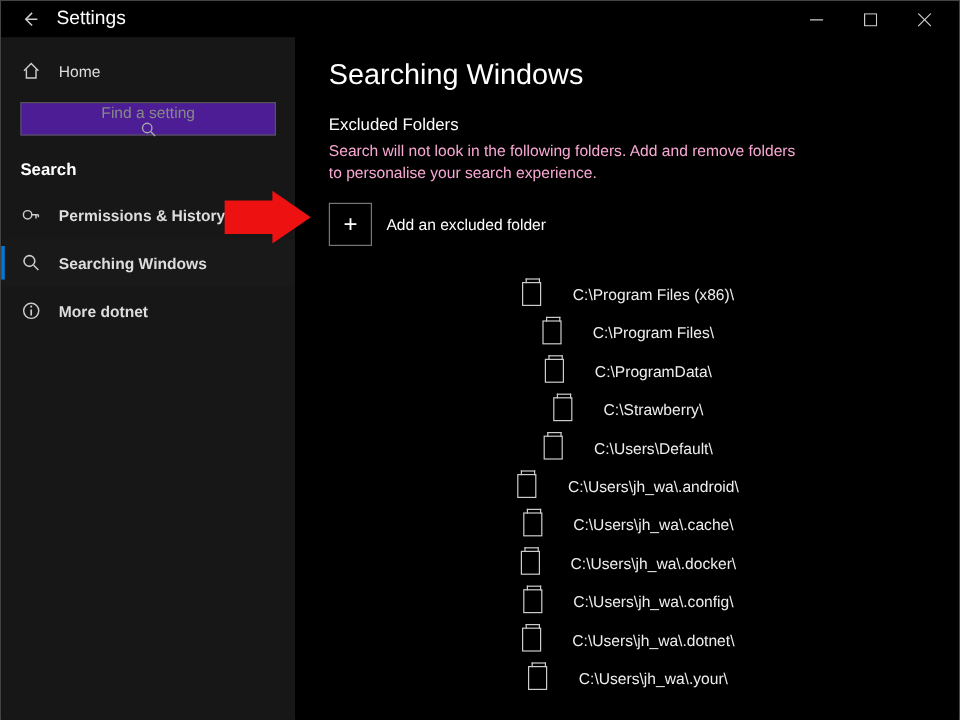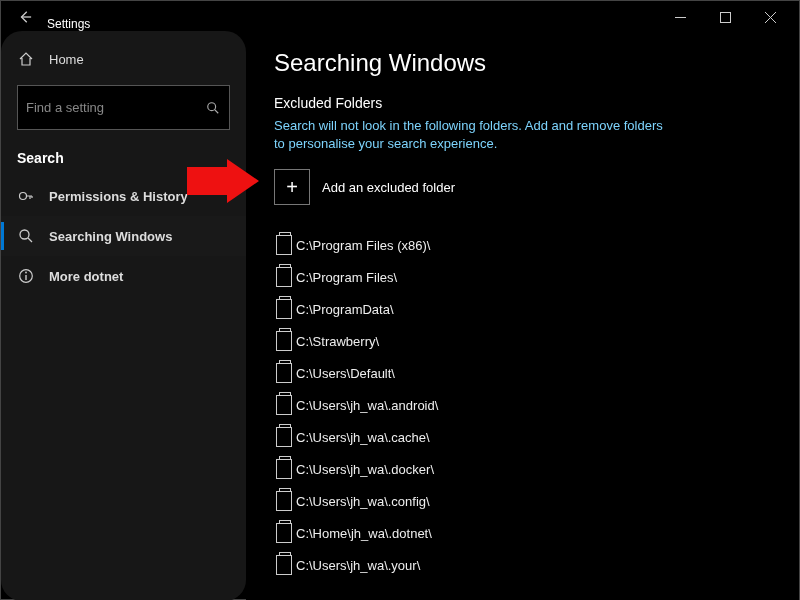--- a/index.html
+++ b/index.html
@@ -13,24 +13,24 @@
   .window {
     width: 800px; height: 600px;
     position: relative;
     border: 1px solid #444;
     background: #000;
   }
   
   .titlebar {
     height: 30px;
     display: flex;
-    align-items: flex-end;
+    align-items: center;
     padding: 0 6px 0 10px;
     color: #fff;
-    font-size: 12px;
+    font-size: 16px;
     background: #000;
   }
   .titlebar .back-btn {
     width: 28px; height: 28px;
     display: flex; align-items: center; justify-content: center;
     color: #ccc;
     font-size: 15px;
     margin-right: 8px;
   }
   .titlebar .title { flex: 0 0 auto; }
@@ -45,38 +45,38 @@
   .body {
     display: flex;
     height: calc(600px - 30px);
   }
   .sidebar {
     width: 245px;
     background: #171717;
     padding: 10px 0 0 0;
     color: #ddd;
     font-size: 13px;
-    border-radius: 21px;
   }
   .home-row {
     display: flex; align-items: center;
     height: 36px;
     padding: 0 16px;
     gap: 14px;
   }
   .home-row .ico { width: 18px; display:flex; align-items:center; justify-content:center; }
   .search-box {
     margin: 8px 16px 14px 16px;
-    height: 45px;
+    height: 28px;
     border: 1px solid #555;
-    background: #000000;
+    background: #4c1d95;
     display: flex; align-items: center;
     padding: 0 8px;
     color: #aaa;
     font-size: 13px;
+    flex-direction: column;
   }
   .search-box span.placeholder { flex:1; color:#888; }
   .search-box .sicon { width:16px; display:flex; align-items:center; justify-content:center; }
   .side-section-title {
     padding: 6px 16px 10px 16px;
     font-size: 14px;
     font-weight: 600;
     color: #fff;
     margin-top: 12px;
   }
@@ -108,44 +108,45 @@
   .main h1 {
     font-size: 24px; font-weight: 400;
     margin-bottom: 18px;
   }
   .main h2 {
     font-size: 14px; font-weight: 400;
     margin-bottom: 6px;
   }
   .main p.desc {
     font-size: 13px;
-    color: #7dd3fc;
+    color: #f9a8d4;
     max-width: 400px;
     line-height: 1.4;
     margin-bottom: 16px;
   }
   .add-row {
     display: flex; align-items: center;
     gap: 12px;
     margin-bottom: 24px;
   }
   .add-box {
     width: 36px; height: 36px;
     border: 1px solid #777;
     display: flex; align-items: center; justify-content: center;
     font-size: 20px; font-weight: 300;
     color: #fff;
   }
   .add-label { font-size: 13px; }
   .folder-row {
     display: flex; align-items: center;
-    gap: 4px;
+    gap: 26px;
     height: 32px;
     font-size: 13px;
     color: #eee;
+    justify-content: center;
   }
   .folder-icon {
     width: 16px; height: 20px;
     border: 1.5px solid #ccc;
     position: relative;
     flex-shrink: 0;
     margin-left: 2px;
   }
   .folder-icon::before {
     content:"";
@@ -293,21 +294,21 @@
           <div class="folder-row">
             <div class="folder-icon"></div>
             <span>C:\Users\jh_wa\.docker\</span>
           </div>
           <div class="folder-row">
             <div class="folder-icon"></div>
             <span>C:\Users\jh_wa\.config\</span>
           </div>
           <div class="folder-row">
             <div class="folder-icon"></div>
-            <span>C:\Home\jh_wa\.dotnet\</span>
+            <span>C:\Users\jh_wa\.dotnet\</span>
           </div>
           <div class="folder-row">
             <div class="folder-icon"></div>
             <span>C:\Users\jh_wa\.your\</span>
           </div>
         </div>
     </div>
   </div>
 
   <div class="arrow">

